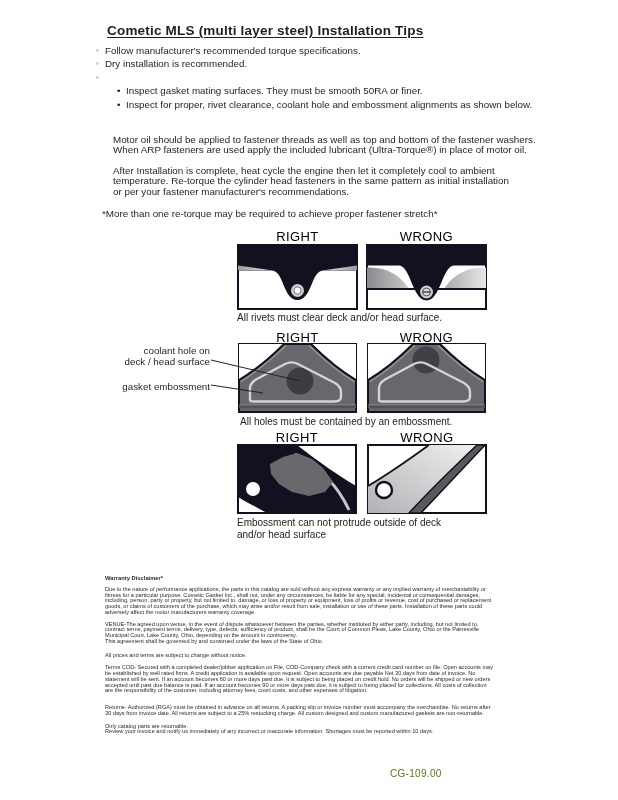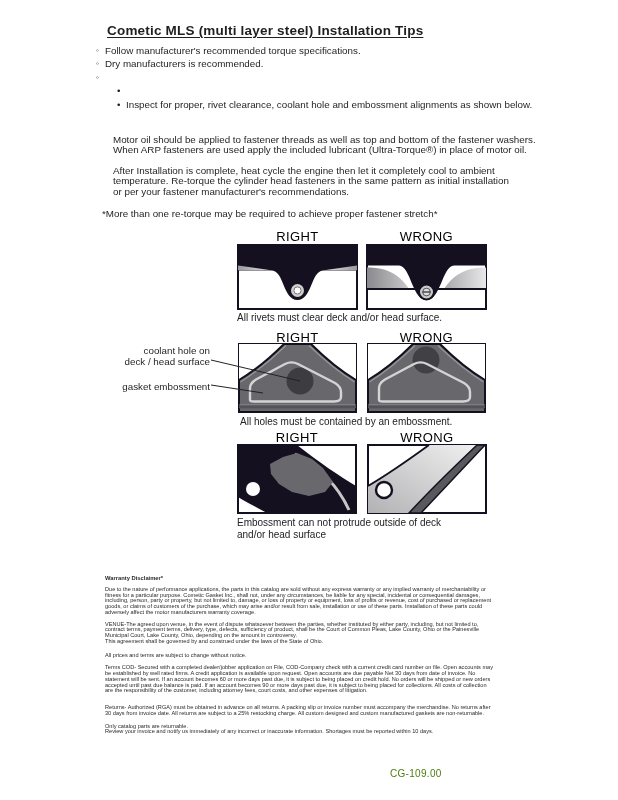--- a/index.html
+++ b/index.html
@@ -59,27 +59,28 @@
 
   <div class="abs title">Cometic MLS (multi layer steel) Installation Tips</div>
 
   <div class="abs tips">
     <div class="tip-row">
       <span class="mk">◦</span>
       <span>Follow manufacturer's recommended torque specifications.</span>
     </div>
     <div class="tip-row">
       <span class="mk">◦</span>
-      <span>Dry manufacturers is recommended.</span>
+      <span>Dry installation is recommended.</span>
     </div>
     <div class="tip-row">
       <span class="mk">◦</span>
     </div>
     <div class="tip-row sub">
       <span class="mk">•</span>
+      <span>Inspect gasket mating surfaces.  They must be smooth 50RA or finer.</span>
     </div>
     <div class="tip-row sub">
       <span class="mk">•</span>
       <span>Inspect for proper, rivet clearance, coolant hole and embossment alignments as shown below.</span>
     </div>
   </div>
 
   <div class="abs body-par diesel-p1">Motor oil should be applied to fastener threads as well as top and bottom of the fastener washers.<br>When ARP fasteners are used apply the included lubricant (Ultra-Torque®) in place of motor oil.</div>
   <div class="abs body-par diesel-p2">After Installation is complete, heat cycle the engine then let it completely cool to ambient<br>temperature. Re-torque the cylinder head fasteners in the same pattern as initial installation<br>or per your fastener manufacturer's recommendations.</div>
   <div class="abs diesel-note">*More than one re-torque may be required to achieve proper fastener stretch*</div>

